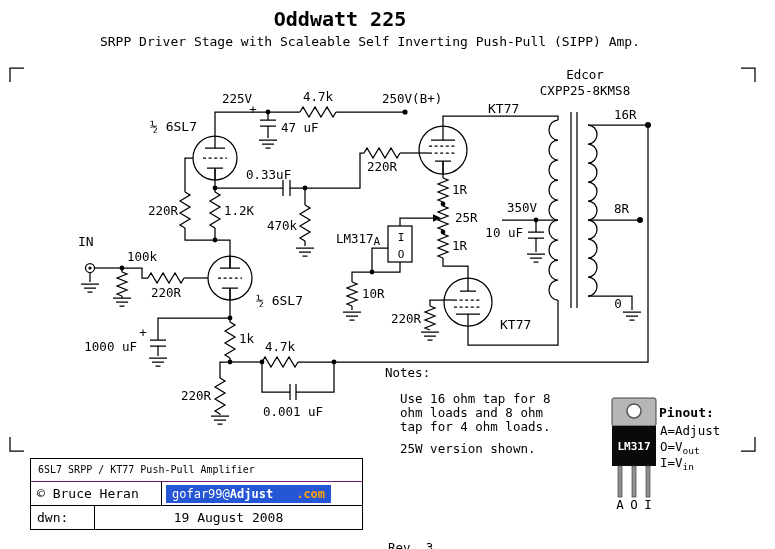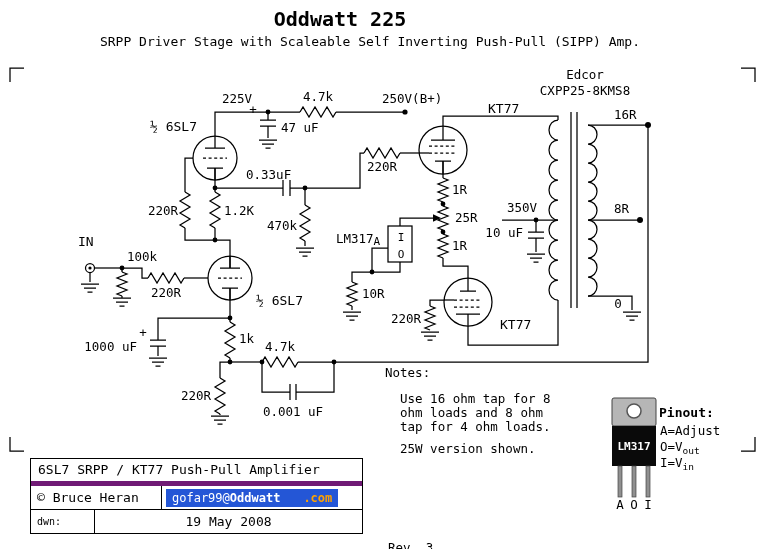--- a/index.html
+++ b/index.html
@@ -10,29 +10,29 @@
   .w{stroke:#000;stroke-width:1.25;fill:none;}
   .dash{stroke-dasharray:3,2.6;}
   .dot{fill:#000;stroke:none;}
   .t20{font-size:20px;font-weight:bold;}
   .t13{font-size:13px;}
   .t12{font-size:12.5px;}
   .t11{font-size:11px;}
   .b{font-weight:bold;}
   
   .tbl{position:absolute;left:30px;top:458px;width:331px;border:1px solid #000;background:#fff;}
-  .row1{height:22px;line-height:22px;font-size:13px;padding-left:7px;border-bottom:5px solid #701a75;white-space:nowrap;}
+  .row1{height:22px;line-height:22px;font-size:10px;padding-left:7px;border-bottom:1px solid #701a75;white-space:nowrap;}
   .row2{height:23px;display:flex;border-bottom:1px solid #000;justify-content:flex-end;}
   .cell-author{width:124px;border-right:1px solid #000;font-size:13px;line-height:23px;padding-left:6px;white-space:nowrap;}
   .cell-email{flex:1;display:flex;align-items:center;padding-left:4px;}
   .email-badge{background:#2456d6;color:#fff;font-size:12px;padding:2px 6px;white-space:nowrap;}
   .email-host{font-weight:bold;}
   .email-tld{color:#ffa200;font-weight:bold;margin-left:23px;}
   .row3{height:23px;display:flex;}
-  .cell-dwn{width:57px;border-right:1px solid #000;font-size:10px;line-height:23px;padding-left:6px;}
+  .cell-dwn{width:57px;border-right:1px solid #000;font-size:13px;line-height:23px;padding-left:6px;}
   .cell-link{width:177px;border-right:1px solid #000;display:flex;align-items:center;padding-left:5px;gap:4px;}
   .diy-badge{background:#1433cc;color:#fff;font-size:10px;font-weight:bold;padding:1px 3px;line-height:1.2;}
   .link{color:#0000dd;text-decoration:underline;font-family:"Liberation Sans",sans-serif;font-size:11px;white-space:nowrap;}
   .cell-date{flex:1;text-align:center;font-size:13px;line-height:23px;white-space:nowrap;}
   .rev{position:absolute;left:388px;top:540px;font-size:12.5px;text-decoration:underline;}
 </style>
 </head>
 <body>
 
 <div class="page">
@@ -275,22 +275,22 @@
     <text x="634" y="509" text-anchor="middle" class="t12">O</text>
     <text x="648" y="509" text-anchor="middle" class="t12">I</text>
   </g>
 </svg>
 
 <div class="tbl">
   <div class="row1">6SL7 SRPP / KT77 Push-Pull Amplifier</div>
   <div class="row2">
     <div class="cell-author">© Bruce Heran</div>
     <div class="cell-email">
-      <span class="email-badge"><span>gofar99</span><span>@</span><span class="email-host">Oddwatt</span><span class="email-tld">.com</span></span>
+      <span class="email-badge"><span>gofar99</span><span>@</span><span class="email-host">Adjust</span><span class="email-tld">.com</span></span>
     </div>
   </div>
   <div class="row3">
     <div class="cell-dwn">dwn:</div>
-    <div class="cell-date">19 May 2008</div>
+    <div class="cell-date">19 August 2008</div>
   </div>
 </div>
 <div class="rev">Rev. 3</div>
 </div>
 
 </body></html>

